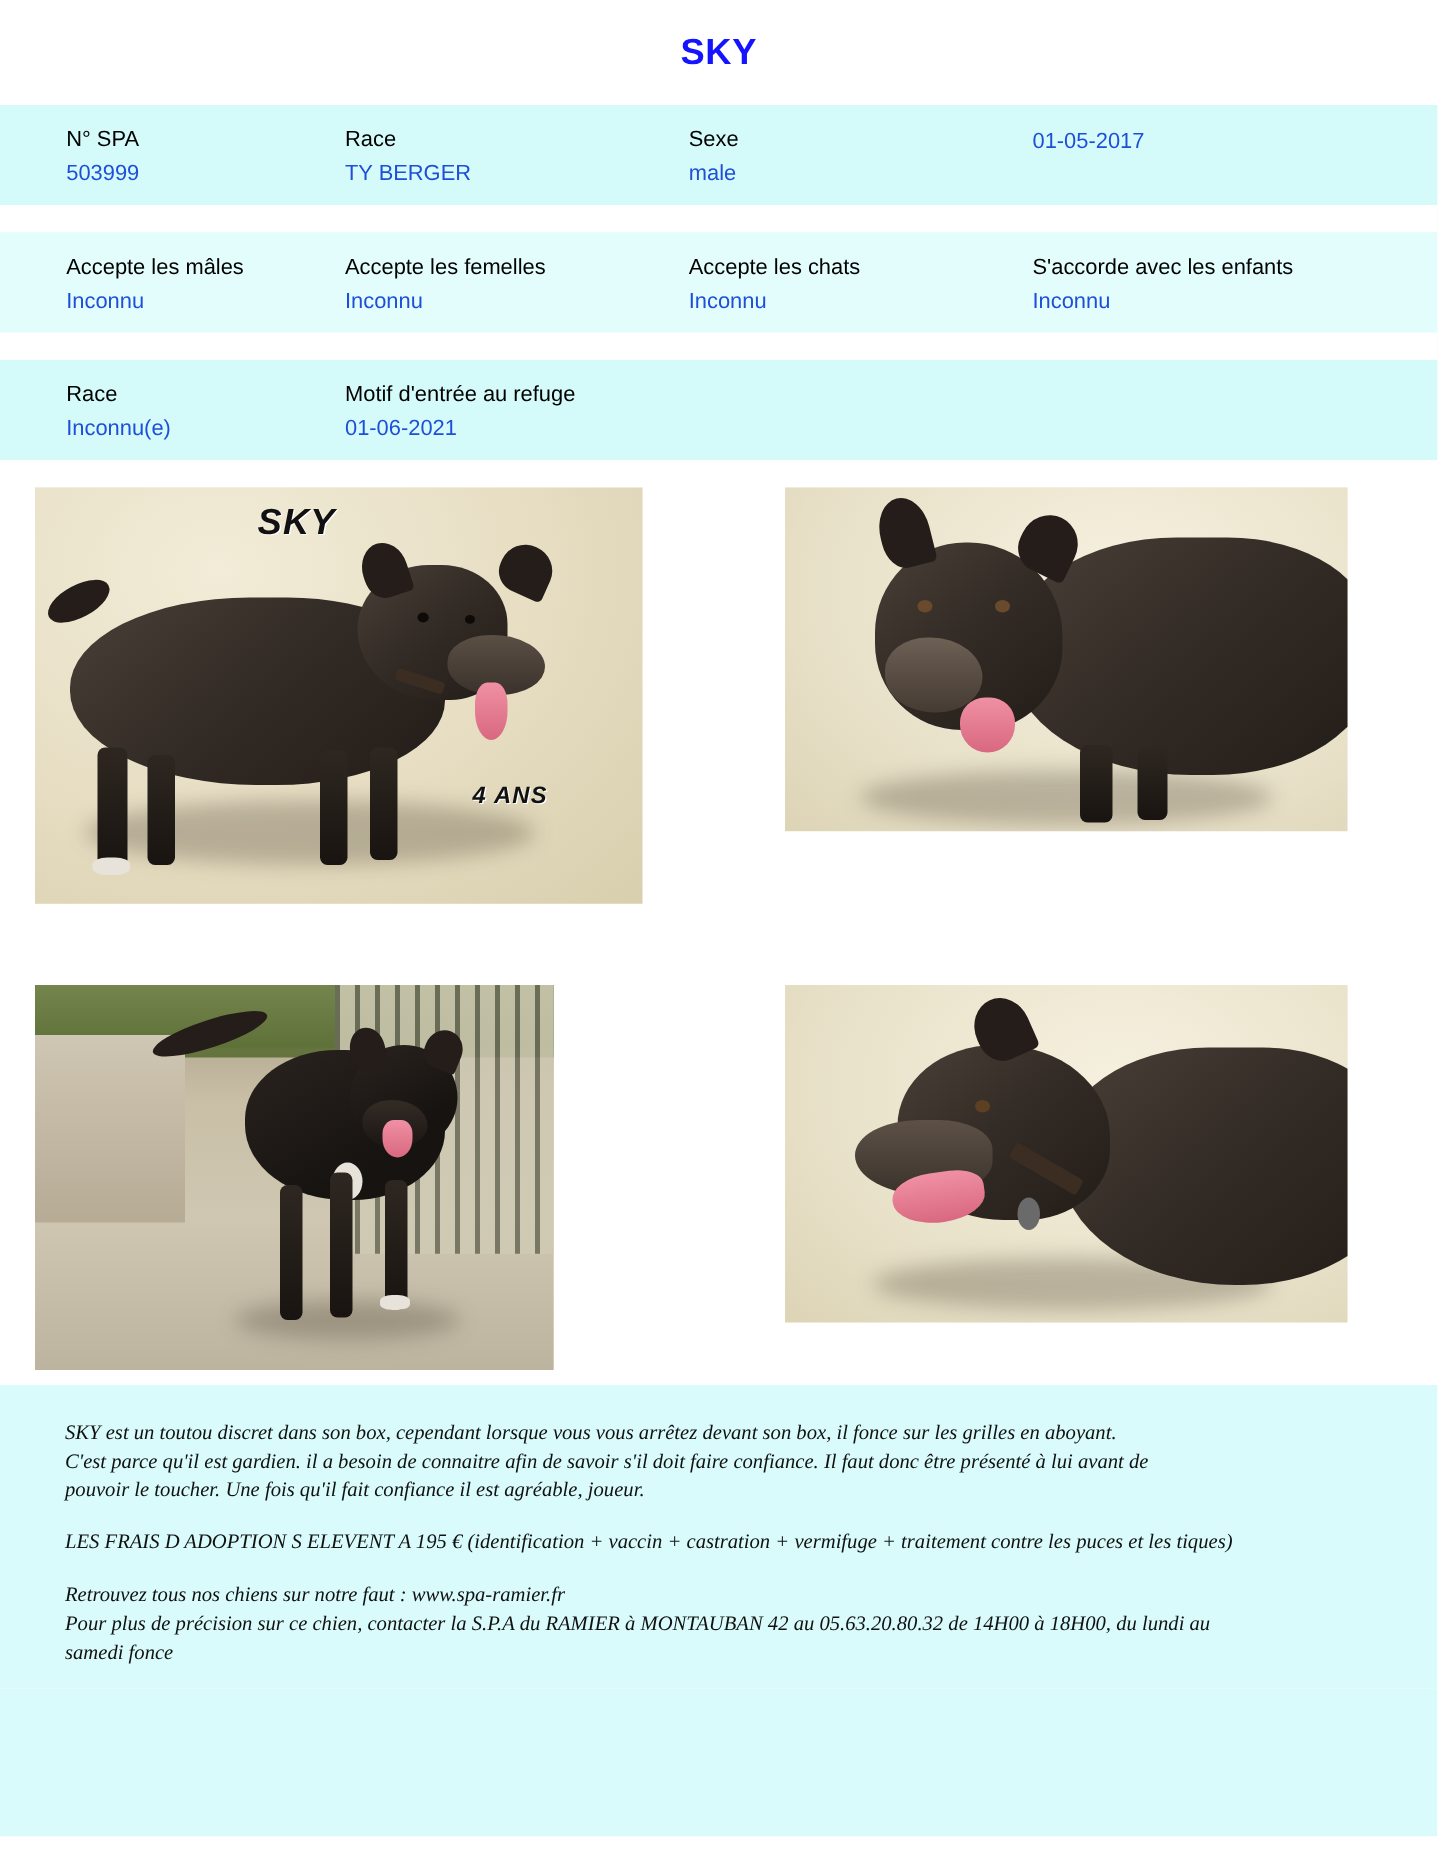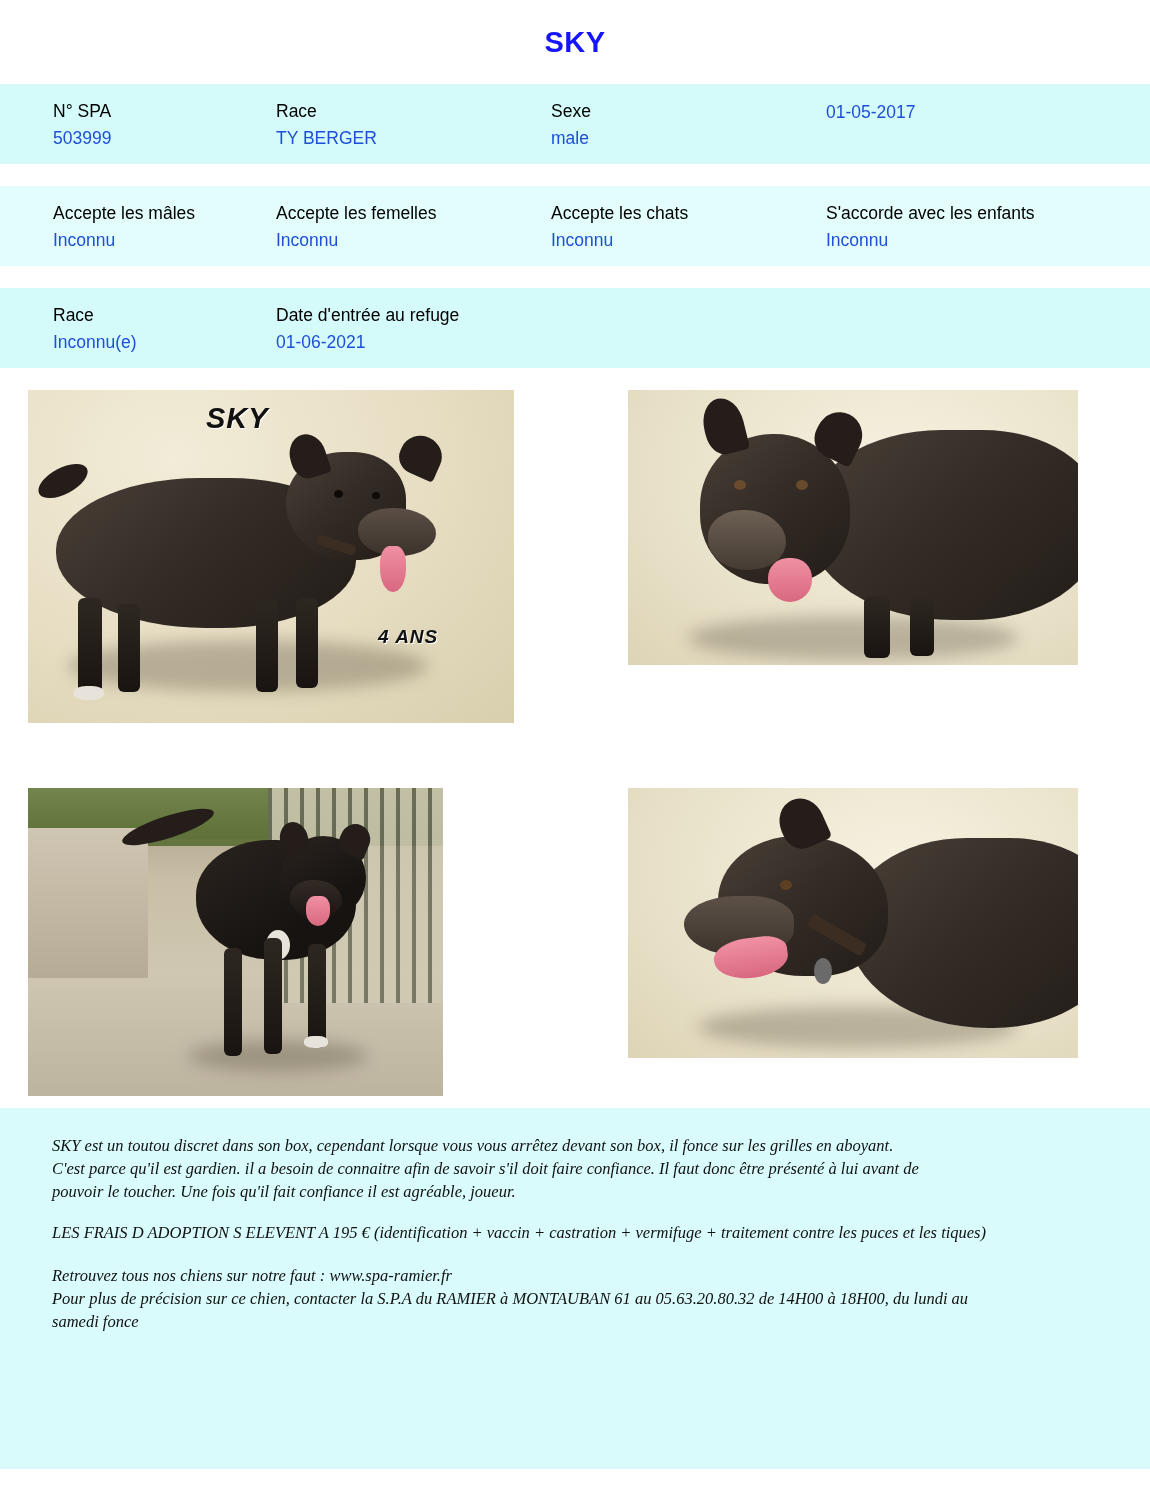--- a/index.html
+++ b/index.html
@@ -277,21 +277,21 @@
     </div>
 
     <div class="spacer-white"></div>
 
     <div class="info-row band-c">
       <div class="info-cell c1">
         <div class="info-label">Race</div>
         <div class="info-value">Inconnu(e)</div>
       </div>
       <div class="info-cell c2">
-        <div class="info-label">Date d'entrée au refuge</div>
+        <div class="info-label">Motif d'entrée au refuge</div>
         <div class="info-value">01-06-2021</div>
       </div>
       <div class="info-cell c3">
         <div class="info-label"></div>
         <div class="info-value"></div>
       </div>
       <div class="info-cell c4">
         <div class="info-label"></div>
         <div class="info-value"></div>
       </div>
@@ -395,19 +395,19 @@
 
   <div class="description">
     <p class="desc-p">
       <span>SKY est un toutou discret dans son box, cependant lorsque vous vous arrêtez devant son box, il fonce sur les grilles en aboyant.</span><br>
       <span>C'est parce qu'il est gardien. il a besoin de connaitre afin de savoir s'il doit faire confiance. Il faut donc être présenté à lui avant de</span><br>
       <span>pouvoir le toucher. Une fois qu'il fait confiance il est agréable, joueur.</span>
     </p>
     <p class="desc-p price">LES FRAIS D ADOPTION S ELEVENT A 195 € (identification + vaccin + castration + vermifuge + traitement contre les puces et les tiques)</p>
     <p class="desc-p tight">
       <span>Retrouvez tous nos chiens sur notre faut : www.spa-ramier.fr</span><br>
-      <span>Pour plus de précision sur ce chien, contacter la S.P.A du RAMIER à MONTAUBAN 61 au 05.63.20.80.32 de 14H00 à 18H00, du lundi au</span><br>
+      <span>Pour plus de précision sur ce chien, contacter la S.P.A du RAMIER à MONTAUBAN 42 au 05.63.20.80.32 de 14H00 à 18H00, du lundi au</span><br>
       <span>samedi fonce</span>
     </p>
   </div>
   <div class="footer-fill"></div>
 
 </div>
 
 </body></html>

